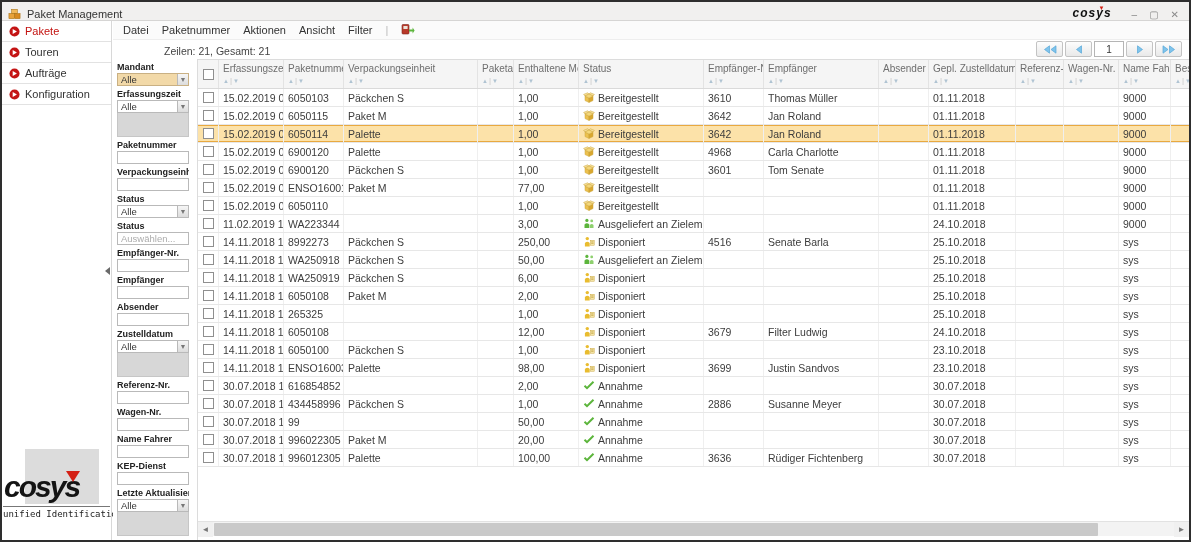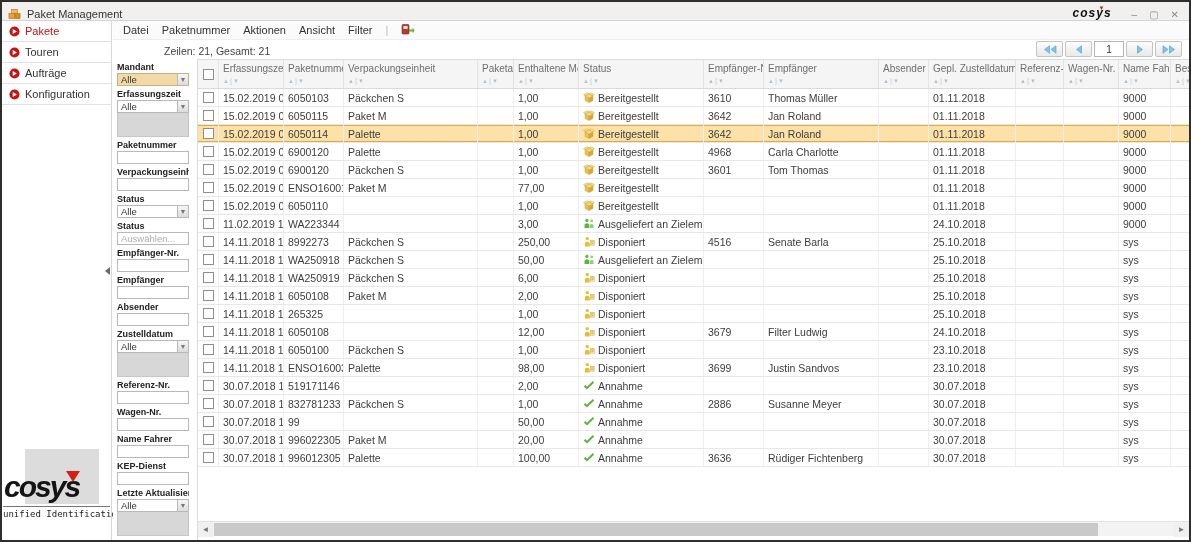--- a/index.html
+++ b/index.html
@@ -464,21 +464,21 @@
                   <path d="M2 4 L0.6 2.4 L4.6 0.8 L6 2 Z" fill="#f7e09a" stroke="#caa53d" stroke-width="0.5"></path>
                   <path d="M10 4 L11.4 2.4 L7.4 0.8 L6 2 Z" fill="#f7e09a" stroke="#caa53d" stroke-width="0.5"></path>
                   <path d="M2 4 L2 8.6 L6 10.4 L6 6 Z" fill="#edc14f" stroke="#caa53d" stroke-width="0.5"></path>
                   <path d="M10 4 L10 8.6 L6 10.4 L6 6 Z" fill="#d9a72f" stroke="#caa53d" stroke-width="0.5"></path>
                   <path d="M2 4 L6 2 L10 4 L6 6 Z" fill="#f5d87a" stroke="#caa53d" stroke-width="0.5"></path>
                 </svg>
               </span>
               <span>Bereitgestellt</span>
             </div>
             <div class="tcell" style="width:60px">3601</div>
-            <div class="tcell" style="width:115px">Tom Thomas</div>
+            <div class="tcell" style="width:115px">Tom Senate</div>
             <div class="tcell" style="width:50px"></div>
             <div class="tcell" style="width:87px">01.11.2018</div>
             <div class="tcell" style="width:48px"></div>
             <div class="tcell" style="width:55px"></div>
             <div class="tcell" style="width:52px">9000</div>
             <div class="tcell" style="width:60px"></div>
           </div>
           <div class="trow ">
     <div class="tccheck" style="width:21px">
       <span class="checkbox"></span>
@@ -805,21 +805,21 @@
             <div class="tcell" style="width:48px"></div>
             <div class="tcell" style="width:55px"></div>
             <div class="tcell" style="width:52px">sys</div>
             <div class="tcell" style="width:60px"></div>
           </div>
           <div class="trow ">
     <div class="tccheck" style="width:21px">
       <span class="checkbox"></span>
             </div>
             <div class="tcell" style="width:65px">30.07.2018 15:41</div>
-            <div class="tcell" style="width:60px">519171146</div>
+            <div class="tcell" style="width:60px">616854852</div>
             <div class="tcell" style="width:134px"></div>
             <div class="tcell" style="width:36px"></div>
             <div class="tcell" style="width:65px">2,00</div>
             <div class="tcell" style="width:125px">
               <span class="ic">
                 <svg width="12" height="11" viewBox="0 0 12 11">
                   <path d="M0.8 6.4 L4 9.4 L11.2 2.4 L9.8 1.1 L4 6.8 L2.2 5 Z" fill="#5cb53c"></path>
                 </svg>
               </span>
               <span>Annahme</span>
@@ -831,21 +831,21 @@
             <div class="tcell" style="width:48px"></div>
             <div class="tcell" style="width:55px"></div>
             <div class="tcell" style="width:52px">sys</div>
             <div class="tcell" style="width:60px"></div>
           </div>
           <div class="trow ">
     <div class="tccheck" style="width:21px">
       <span class="checkbox"></span>
             </div>
             <div class="tcell" style="width:65px">30.07.2018 15:41</div>
-            <div class="tcell" style="width:60px">832781233</div>
+            <div class="tcell" style="width:60px">434458996</div>
             <div class="tcell" style="width:134px">Päckchen S</div>
             <div class="tcell" style="width:36px"></div>
             <div class="tcell" style="width:65px">1,00</div>
             <div class="tcell" style="width:125px">
               <span class="ic">
                 <svg width="12" height="11" viewBox="0 0 12 11">
                   <path d="M0.8 6.4 L4 9.4 L11.2 2.4 L9.8 1.1 L4 6.8 L2.2 5 Z" fill="#5cb53c"></path>
                 </svg>
               </span>
               <span>Annahme</span>

